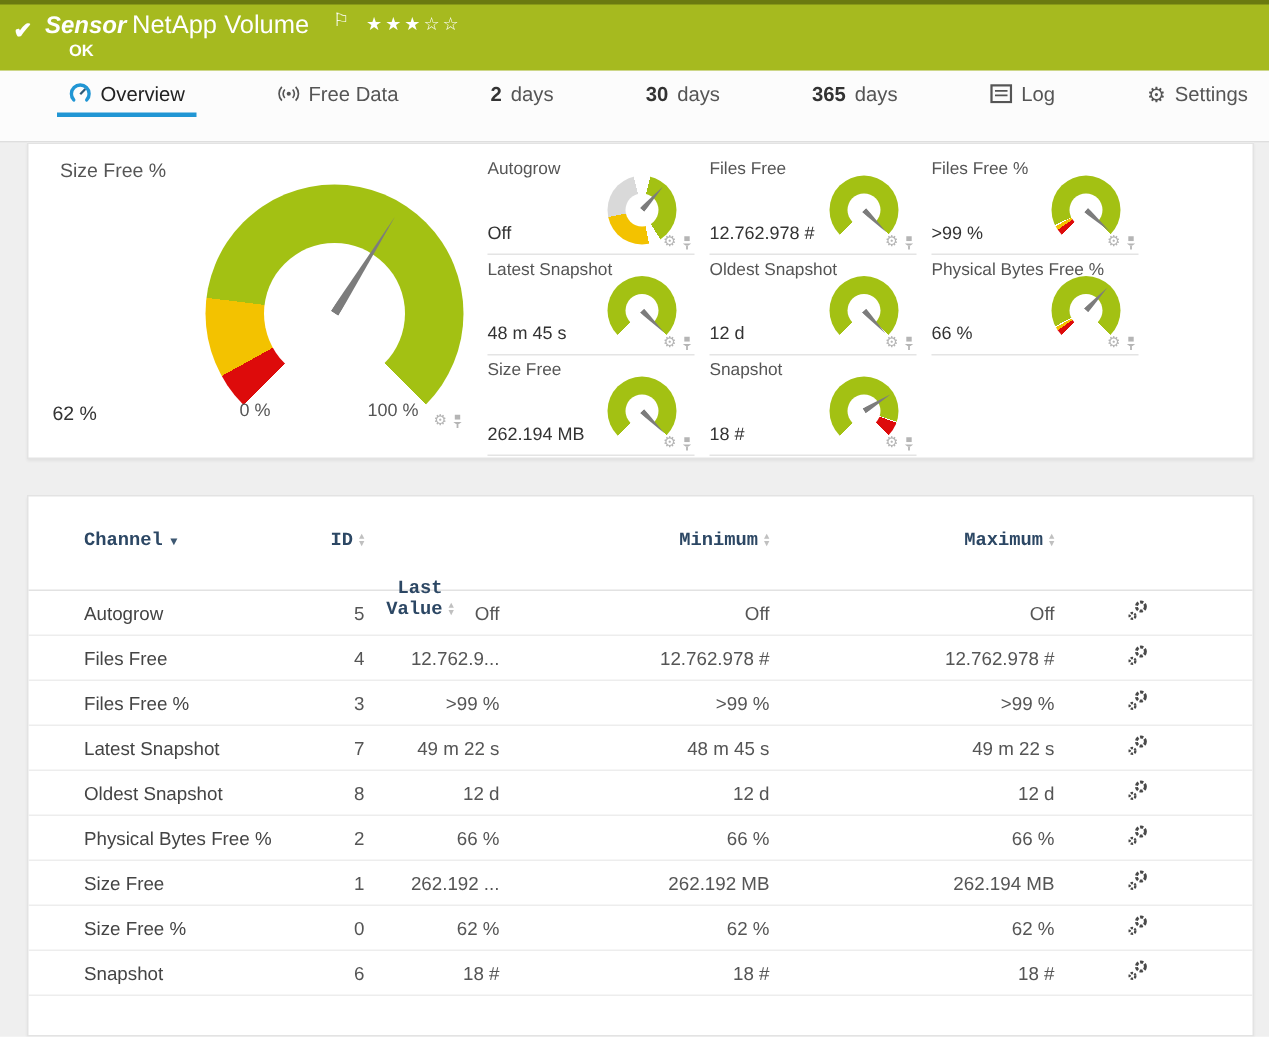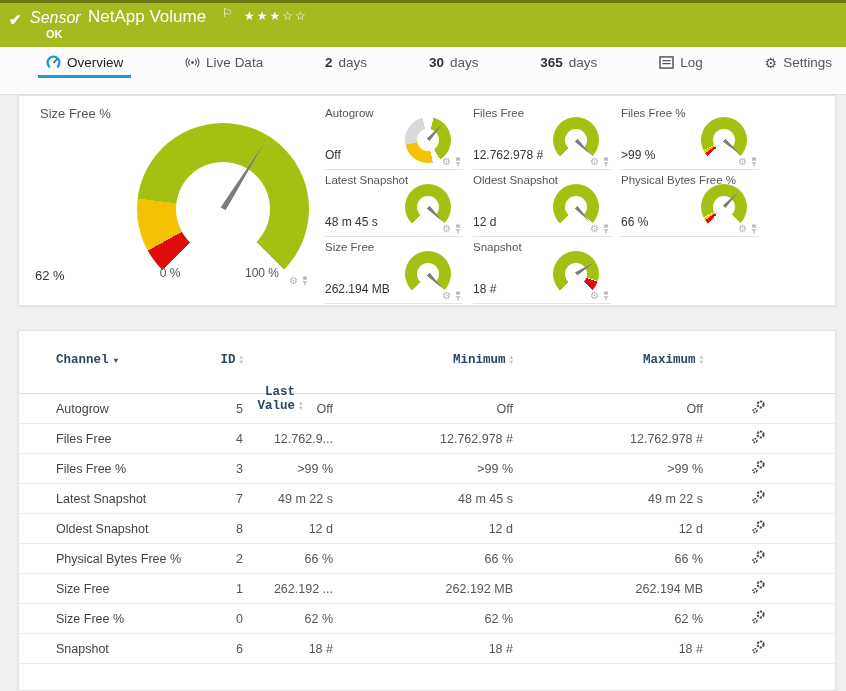--- a/index.html
+++ b/index.html
@@ -3,21 +3,21 @@
 <meta charset="utf-8">
 <style>
   * { margin:0; padding:0; box-sizing:border-box; }
   html,body { width:846px; height:691px; overflow:hidden; background:#efefef;
     font-family:"Liberation Sans", sans-serif; }
 
   
   .app-header { position:relative; height:47px; background:#a6ba1f; color:#fff; }
   .app-header::before { content:''; position:absolute; top:0; left:0; right:0; height:3px; background:#6a7a10; }
   .h-check  { position:absolute; left:9px;  top:11px; font-size:15px; font-weight:bold; }
-  .h-kind   { position:absolute; left:30px; top:9px;  font-size:16px; font-style:italic; }
+  .h-kind   { position:absolute; left:30px; top:9px;  font-size:16px; font-style:italic;font-weight:bold; }
   .h-title  { position:absolute; left:88px; top:7px;  font-size:17px; font-weight:normal; }
   .h-flag   { position:absolute; left:222px; top:6px; font-size:12px; }
   .h-stars  { position:absolute; left:244px; top:9px; font-size:12px; letter-spacing:2px; }
   .h-status { position:absolute; left:46px; top:28px; font-size:11px; font-weight:bold; }
 
   
   .tabbar { display:flex; align-items:stretch; justify-content:space-between;
     height:48px; background:#fcfcfc; border-bottom:1px solid #dedede; padding:0 14px 16px 46px; }
   .tab { position:relative; display:flex; align-items:center; gap:6px; color:#555;
     font-size:13.5px; cursor:pointer; }
@@ -101,21 +101,21 @@
       </span>
       <span class="tab-label">Overview</span>
     </div>
     <div class="tab ">
     <span class="tab-icon">
         <svg width="15" height="15" viewBox="0 0 16 16">
           <circle cx="8" cy="8" r="1.5" fill="#555"></circle>
           <path d="M5.2 5 a4.4 4.4 0 0 0 0 6 M10.8 5 a4.4 4.4 0 0 1 0 6 M3.1 3.1 a7 7 0 0 0 0 9.8 M12.9 3.1 a7 7 0 0 1 0 9.8" fill="none" stroke="#555" stroke-width="1.2"></path>
         </svg>
       </span>
-      <span class="tab-label">Live Data</span>
+      <span class="tab-label">Free Data</span>
     </div>
     <div class="tab ">
     <span class="num">2</span>
       <span class="tab-label">days</span>
     </div>
     <div class="tab ">
     <span class="num">30</span>
       <span class="tab-label">days</span>
     </div>
     <div class="tab ">

